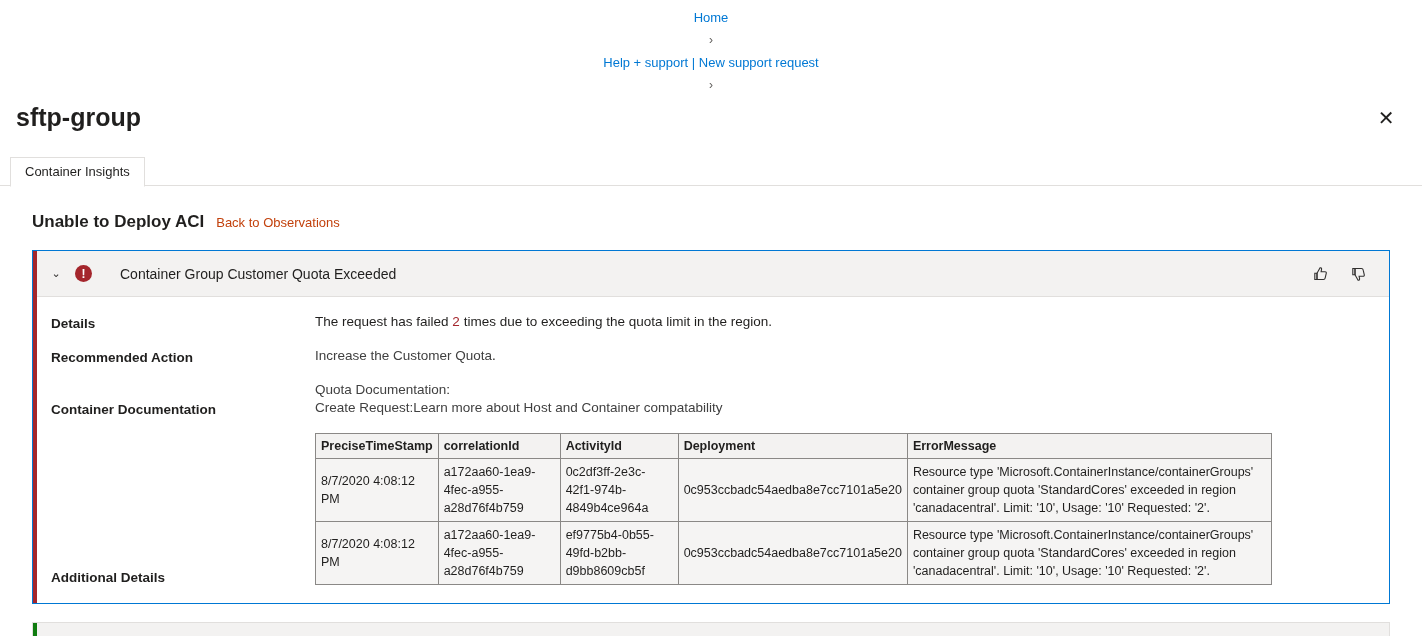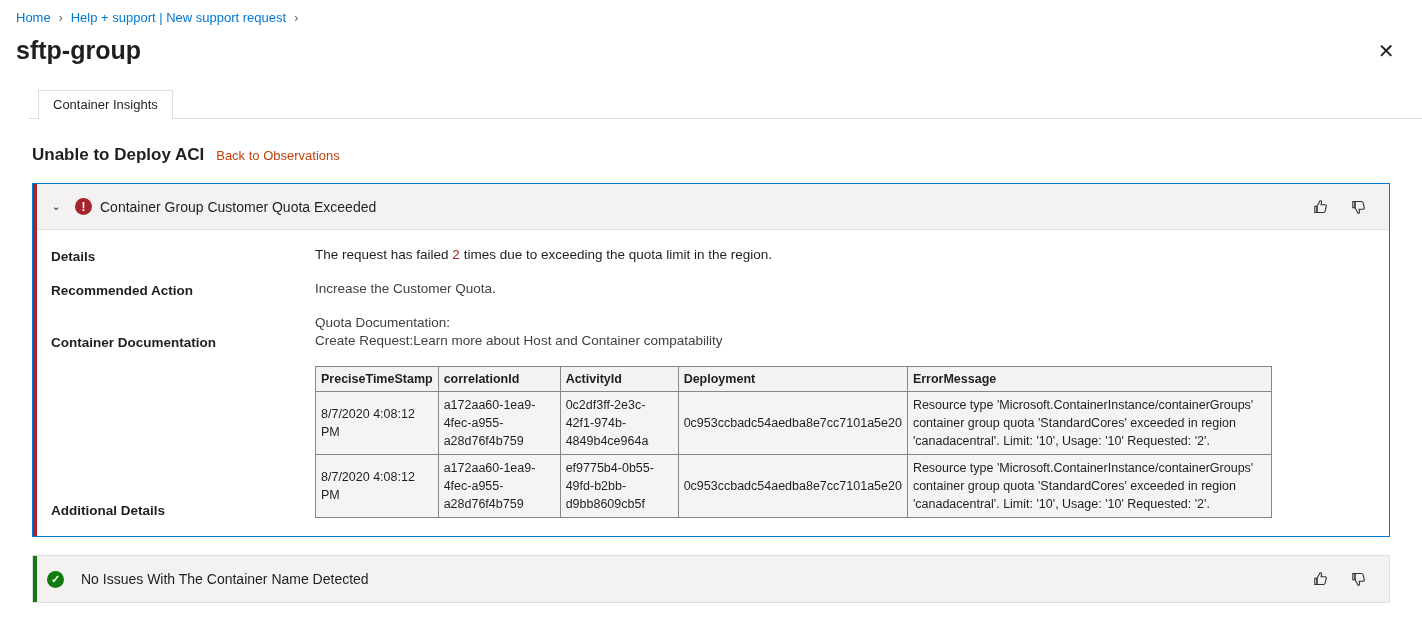--- a/index.html
+++ b/index.html
@@ -9,20 +9,21 @@
     background: #ffffff;
     font-family: "Liberation Sans", sans-serif;
     color: #201f1e;
     overflow: hidden;
   }
   .breadcrumb {
     display: flex; align-items: center;
     gap: 8px;
     padding: 10px 16px 4px 16px;
     font-size: 13px;
+    flex-direction: column;
   }
   .breadcrumb a {
     color: #0078d4;
     text-decoration: none;
     cursor: pointer;
   }
   .breadcrumb .sep {
     color: #605e5c;
     font-size: 12px;
   }
@@ -49,21 +50,20 @@
     background: none; border: none;
     margin-top: 4px;
     margin-right: 6px;
   }
   .tabs-bar {
     margin-top: 22px;
     border-bottom: 1px solid #e1dfdd;
     padding-left: 10px;
     height: 30px;
     position: relative;
-    margin-left: 28px;
   }
   .tab {
     display: inline-block;
     border: 1px solid #e1dfdd;
     border-bottom: 1px solid #ffffff;
     background: #ffffff;
     padding: 6px 14px 7px 14px;
     font-size: 13px;
     position: relative;
     top: 1px;
@@ -134,21 +134,21 @@
     display: flex; align-items: center; justify-content: center;
     color: #fff;
     font-size: 12px;
     font-weight: bold;
     flex: 0 0 auto;
   }
   .status-icon.err { background: #a4262c; }
   .status-icon.ok { background: #107c10; font-size: 11px; }
   .card-title {
     font-size: 14px;
-    margin-left: 8px;
+    margin-left: 28px;
     color: #201f1e;
     flex: 1 1 auto;
   }
   .card.success .card-title { margin-left: 17px; }
   .thumbs {
     display: flex;
     gap: 18px;
     align-items: center;
     padding-right: 8px;
   }

